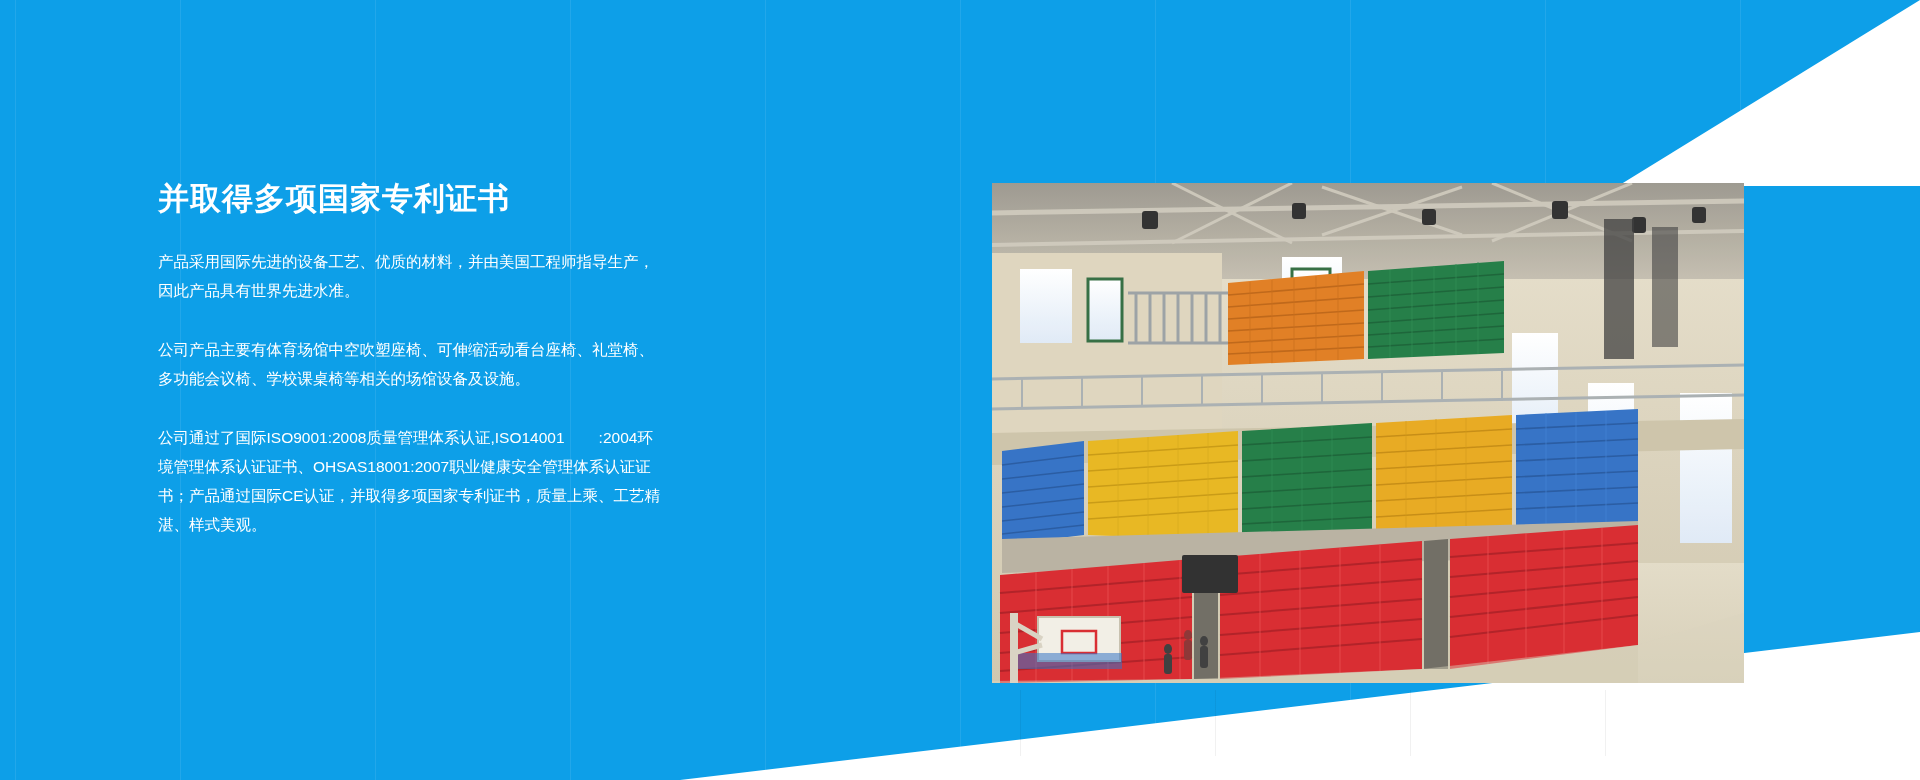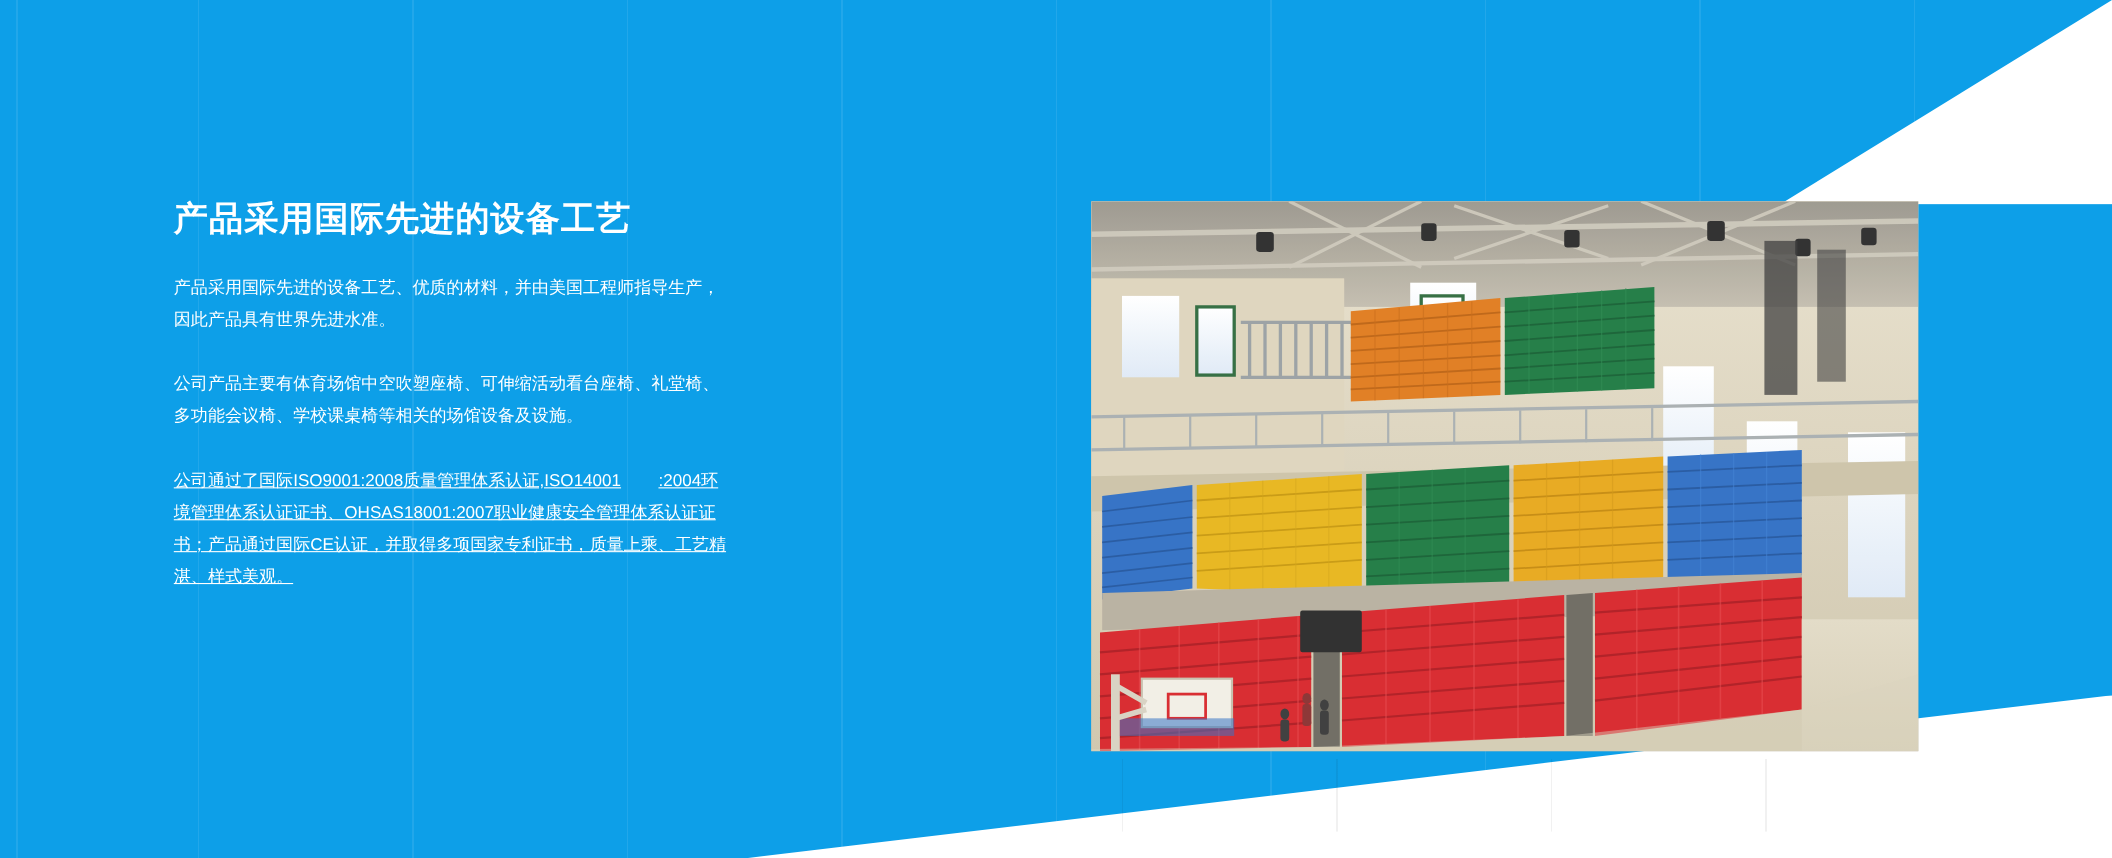--- a/index.html
+++ b/index.html
@@ -95,21 +95,21 @@
     line-height: 1.2;
     margin: 0 0 30px 0;
     white-space: nowrap;
   }
   .para {
     font-size: 15.5px;
     line-height: 29px;
     margin: 0 0 30px 0;
     font-weight: 400;
   }
-  .para:last-child { margin-bottom: 0; text-decoration: underline; }
+  .para:last-child { margin-bottom: 0; }
   .gap-space { display: inline-block; width: 34px; }
 
   
   .photo-frame {
     position: absolute;
     left: 992px;
     top: 183px;
     width: 752px;
     height: 500px;
     overflow: hidden;
@@ -427,21 +427,21 @@
         </g>
 
         <rect x="190" y="372" width="56" height="38" fill="#2a2a2a" rx="2"></rect>
 
         <rect x="0" y="0" width="752" height="500" fill="#ffffff" opacity="0.04"></rect>
       </svg>
     </div>
   </div>
 
   <div class="text-col">
-    <h1 class="headline">产品采用国际先进的设备工艺</h1>
+    <h1 class="headline">并取得多项国家专利证书</h1>
 
     <p class="para">产品采用国际先进的设备工艺、优质的材料，并由美国工程师指导生产，因此产品具有世界先进水准。</p>
 
     <p class="para">公司产品主要有体育场馆中空吹塑座椅、可伸缩活动看台座椅、礼堂椅、多功能会议椅、学校课桌椅等相关的场馆设备及设施。</p>
 
     <p class="para"><span>公司通过了国际ISO9001:2008质量管理体系认证,ISO14001</span><span class="gap-space"></span><span>:2004环境管理体系认证证书、OHSAS18001:2007职业健康安全管理体系认证证书；产品通过国际CE认证，并取得多项国家专利证书，质量上乘、工艺精湛、样式美观。</span></p>
   </div>
 
 </div>
 

